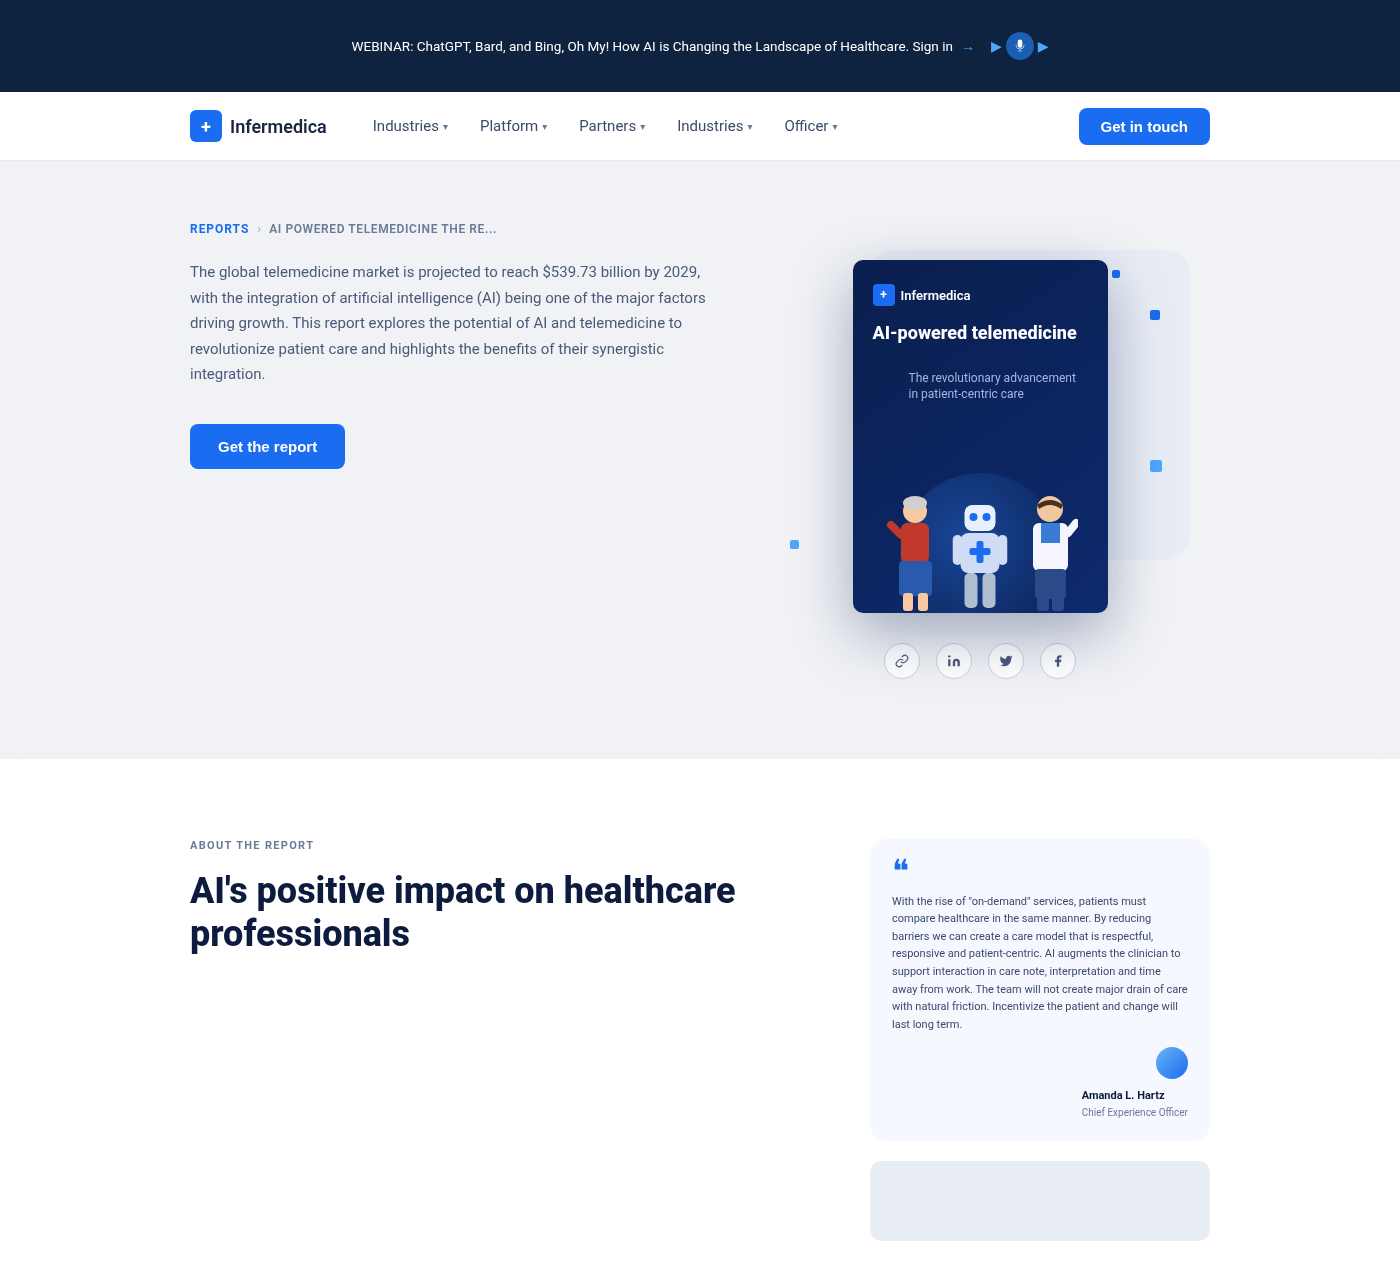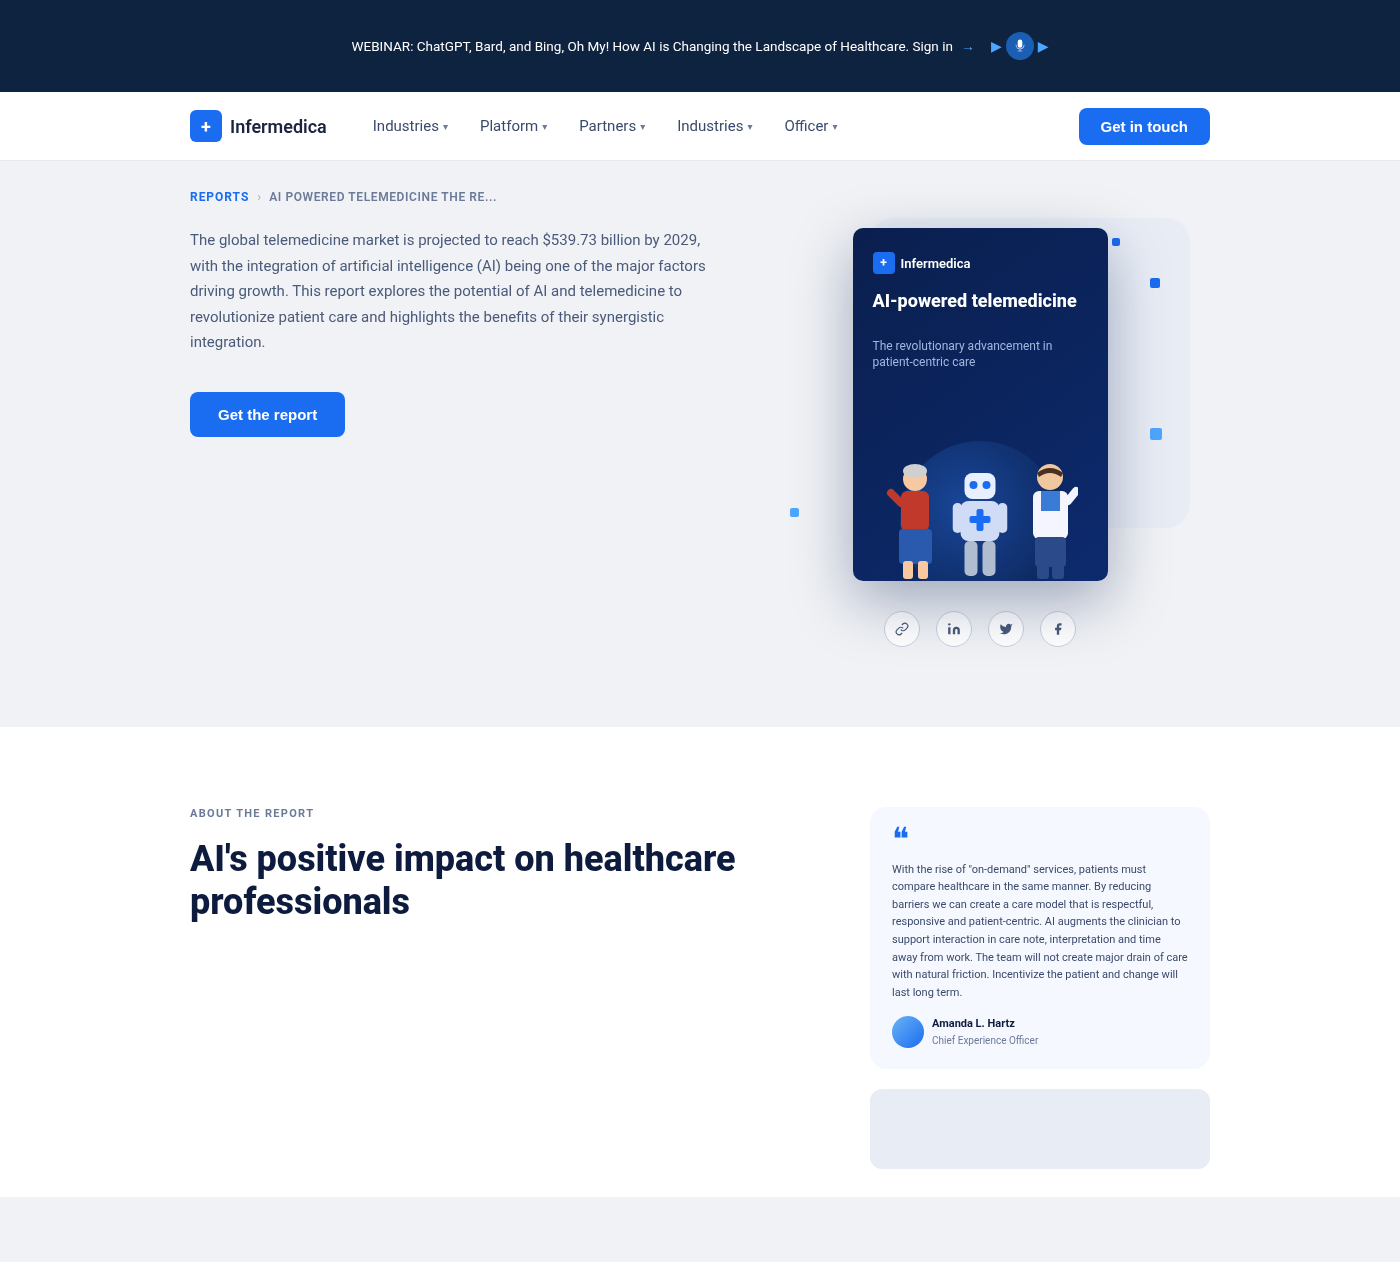--- a/index.html
+++ b/index.html
@@ -83,21 +83,21 @@
       padding: 10px 22px;
       border-radius: 8px;
       font-size: 15px;
       font-weight: 600;
       cursor: pointer;
     }
 
     
     .main-section {
       background: #f0f2f5;
-      padding: 28px 0 80px;
+      padding: 60px 0 80px;
       border-radius: 22px;
     }
     .main-inner {
       max-width: 1100px;
       margin: 0 auto;
       padding: 0 40px;
     }
 
     
     .breadcrumb {
@@ -194,21 +194,21 @@
       height: 22px;
       border-radius: 4px;
       display: flex;
       align-items: center;
       justify-content: center;
       font-size: 12px;
       font-weight: bold;
     }
     .book-logo-text { color: #fff; font-size: 13px; font-weight: 600; }
     .book-title { color: #fff; font-size: 18px; font-weight: 800; line-height: 1.25; margin-bottom: 25px; }
-    .book-subtitle { color: #a0b8e0; font-size: 12px; line-height: 1.4; margin-bottom: 20px; }
+    .book-subtitle { color: #a0b8e0; font-size: 12px; line-height: 1.4; margin-bottom: 20px; margin-left: 36px; }
     .book-illustration {
       height: 190px;
       position: relative;
       display: flex;
       align-items: flex-end;
       justify-content: center;
     }
     
     .globe {
       position: absolute;
@@ -329,23 +329,24 @@
     }
     .quote-mark {
       color: #1a6cf0;
       font-size: 32px;
       line-height: 0.8;
       margin-bottom: 8px;
       display: block;
     }
     .quote-author-row {
       display: flex;
-      align-items: center;
+      align-items: flex-end;
       gap: 8px;
       margin-top: 14px;
+      flex-direction: column;
     }
     .author-avatar {
       width: 32px;
       height: 32px;
       border-radius: 50%;
       background: linear-gradient(135deg, #6ab4f5, #1a6cf0);
       flex-shrink: 0;
     }
     .author-name { font-weight: 700; font-size: 11px; color: #0d1b3e; }
     .author-title { font-size: 10px; color: #6b7a99; }

